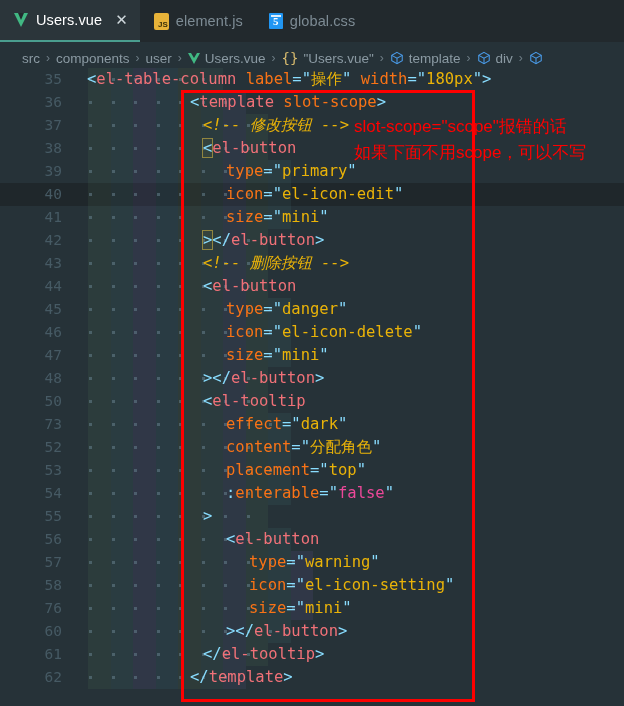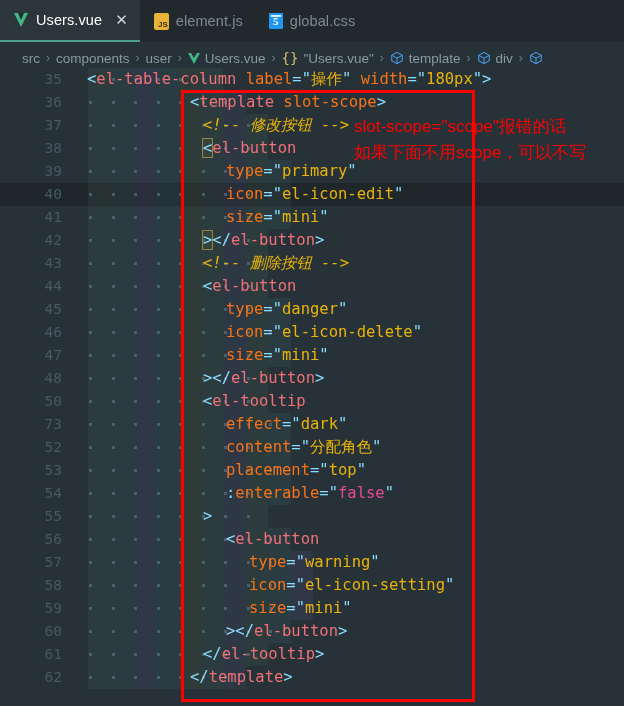--- a/index.html
+++ b/index.html
@@ -463,21 +463,21 @@
       <span class="code" style="left:249px"><span class="t-attr">type</span><span class="t-eq">=</span><span class="t-q">"</span><span class="t-str">warning</span><span class="t-q">"</span></span>
     </div>
 
     <div class="line">
       <span class="lnum">58</span>
       <span class="indents"><i class="ind c0"></i><i class="ind c1"></i><i class="ind c2"></i><i class="ind c3"></i><i class="ind c4"></i><i class="ind c5"></i><i class="ind c6"></i><i class="ind c0"></i><i class="ind c1 sel"></i><i class="ind c2 sel"></i></span>
       <span class="code" style="left:249px"><span class="t-attr">icon</span><span class="t-eq">=</span><span class="t-q">"</span><span class="t-str">el-icon-setting</span><span class="t-q">"</span></span>
     </div>
 
     <div class="line">
-      <span class="lnum">59</span>
+      <span class="lnum">76</span>
       <span class="indents"><i class="ind c0"></i><i class="ind c1"></i><i class="ind c2"></i><i class="ind c3"></i><i class="ind c4"></i><i class="ind c5"></i><i class="ind c6"></i><i class="ind c0"></i><i class="ind c1 sel"></i><i class="ind c2 sel"></i></span>
       <span class="code" style="left:249px"><span class="t-attr">size</span><span class="t-eq">=</span><span class="t-q">"</span><span class="t-str">mini</span><span class="t-q">"</span></span>
     </div>
 
     <div class="line">
       <span class="lnum">60</span>
       <span class="indents"><i class="ind c0"></i><i class="ind c1"></i><i class="ind c2"></i><i class="ind c3"></i><i class="ind c4"></i><i class="ind c5"></i><i class="ind c6"></i><i class="ind c0"></i><i class="ind c1 sel"></i></span>
       <span class="code" style="left:226px"><span class="t-punc">&gt;&lt;/</span><span class="t-tag">el-button</span><span class="t-punc">&gt;</span></span>
     </div>
 

